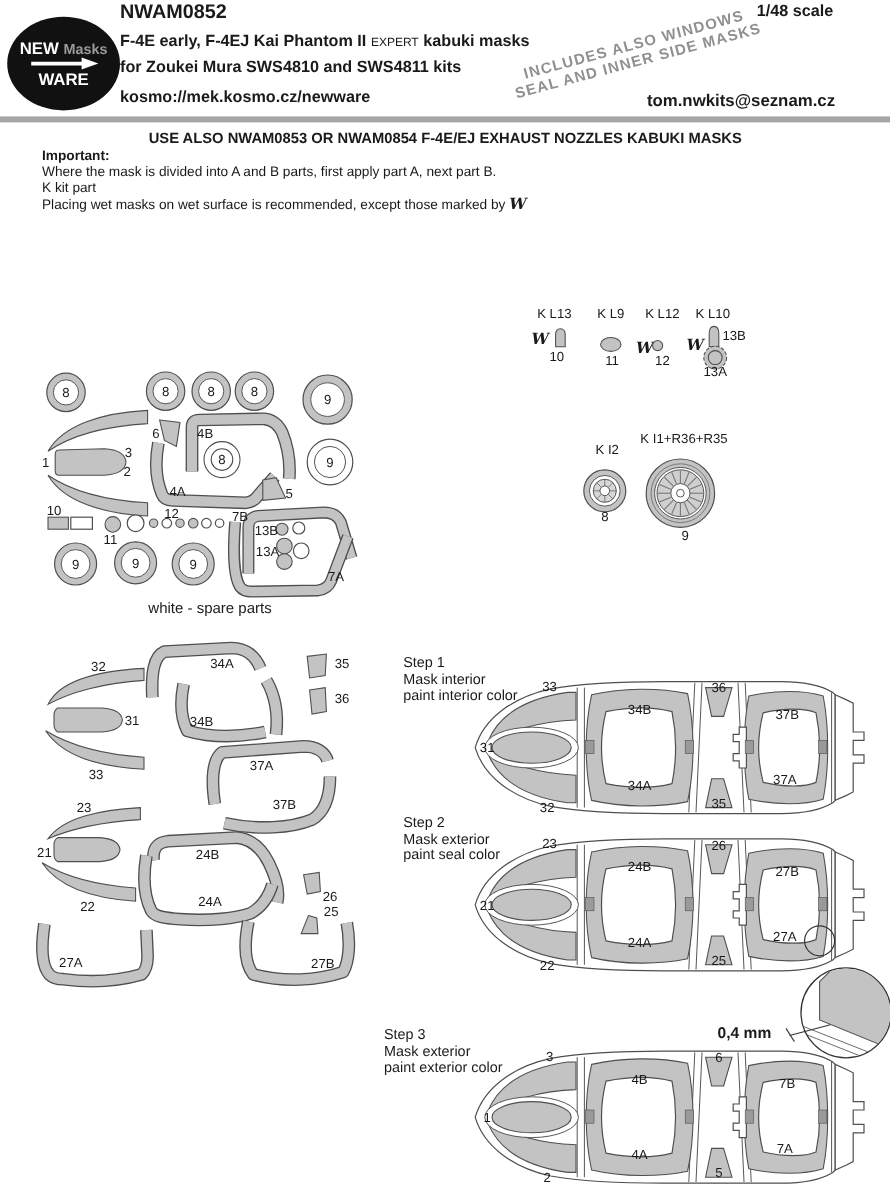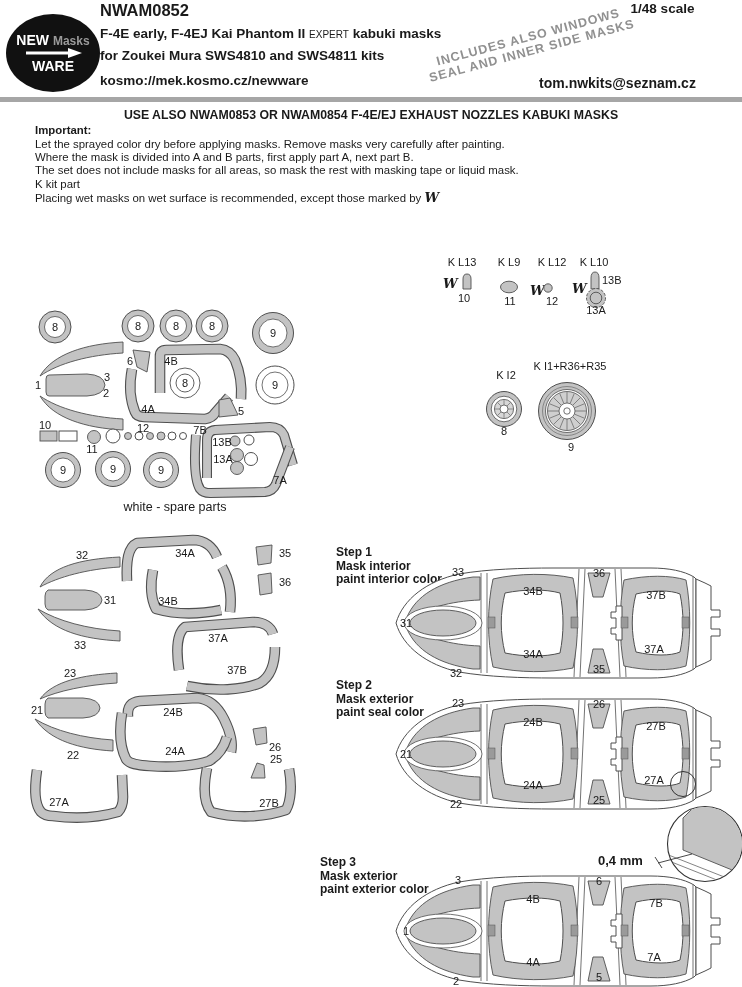--- a/index.html
+++ b/index.html
@@ -18,21 +18,21 @@
   .band-in{fill:none;stroke:#c3c3c3;stroke-linejoin:round}
   .notch{fill:#9a9a9a;stroke:#4f4f4f;stroke-width:0.5}
   .wmark{font-weight:bold;font-style:italic;font-family:"DejaVu Serif",serif;font-size:13px;display:inline-block}
   .hdr-title{font-size:13.5px;font-weight:bold;white-space:nowrap}
   .partnum{font-size:11px}
   .logo{width:94px;height:78px;background:#111;border-radius:50%;display:flex;flex-direction:column;
         align-items:center;justify-content:center;color:#fff;font-weight:bold}
   .divider{background:#a6a6a6}
   .diag{color:#909090;font-weight:bold;font-size:12.5px;letter-spacing:1px;white-space:nowrap;
         transform:rotate(-15deg);transform-origin:center}
-  .steph{font-size:12px;font-weight:bold;line-height:13.5px;white-space:nowrap}
+  .steph{font-size:12px;font-weight:normal;line-height:13.5px;white-space:nowrap}
   .instr{font-size:11.4px;line-height:13.2px;white-space:nowrap}
 </style>
 </head>
 <body>
 
 <div class="abs logo" style="left:6px;top:14px">
   <div style="font-size:14px">
     <span>NEW</span>
     <span style="color:#9a9a9a;font-size:12px">Masks</span>
   </div>
@@ -60,23 +60,21 @@
 </div>
 
 <div class="abs b rt" style="left:500px;top:75px;width:235px;font-size:14px">tom.nwkits@seznam.cz</div>
 
 <div class="abs divider" style="left:0;top:97px;width:742px;height:5px"></div>
 
 <div class="abs b ctr" style="left:0;top:108px;width:742px;font-size:12.3px">USE ALSO NWAM0853 OR NWAM0854 F-4E/EJ EXHAUST NOZZLES KABUKI MASKS</div>
 
 <div class="abs instr b" style="left:35px;top:124px">Important:</div>
 <div class="abs instr" style="left:35px;top:138px">
-  <div>Let the sprayed color dry before applying masks. Remove masks very carefully after painting.</div>
   <div>Where the mask is divided into A and B parts, first apply part A, next part B.</div>
-  <div>The set does not include masks for all areas, so mask the rest with masking tape or liquid mask.</div>
   <div>K kit part</div>
   <div>
     <span>Placing wet masks on wet surface is recommended, except those marked by</span>
     <span class="wmark">W</span>
   </div>
 </div>
 
 <div class="abs partnum ctr" style="left:440px;top:256px;width:44px">K L13</div>
 <div class="abs partnum ctr" style="left:487px;top:256px;width:44px">K L9</div>
 <div class="abs partnum ctr" style="left:530px;top:256px;width:44px">K L12</div>

